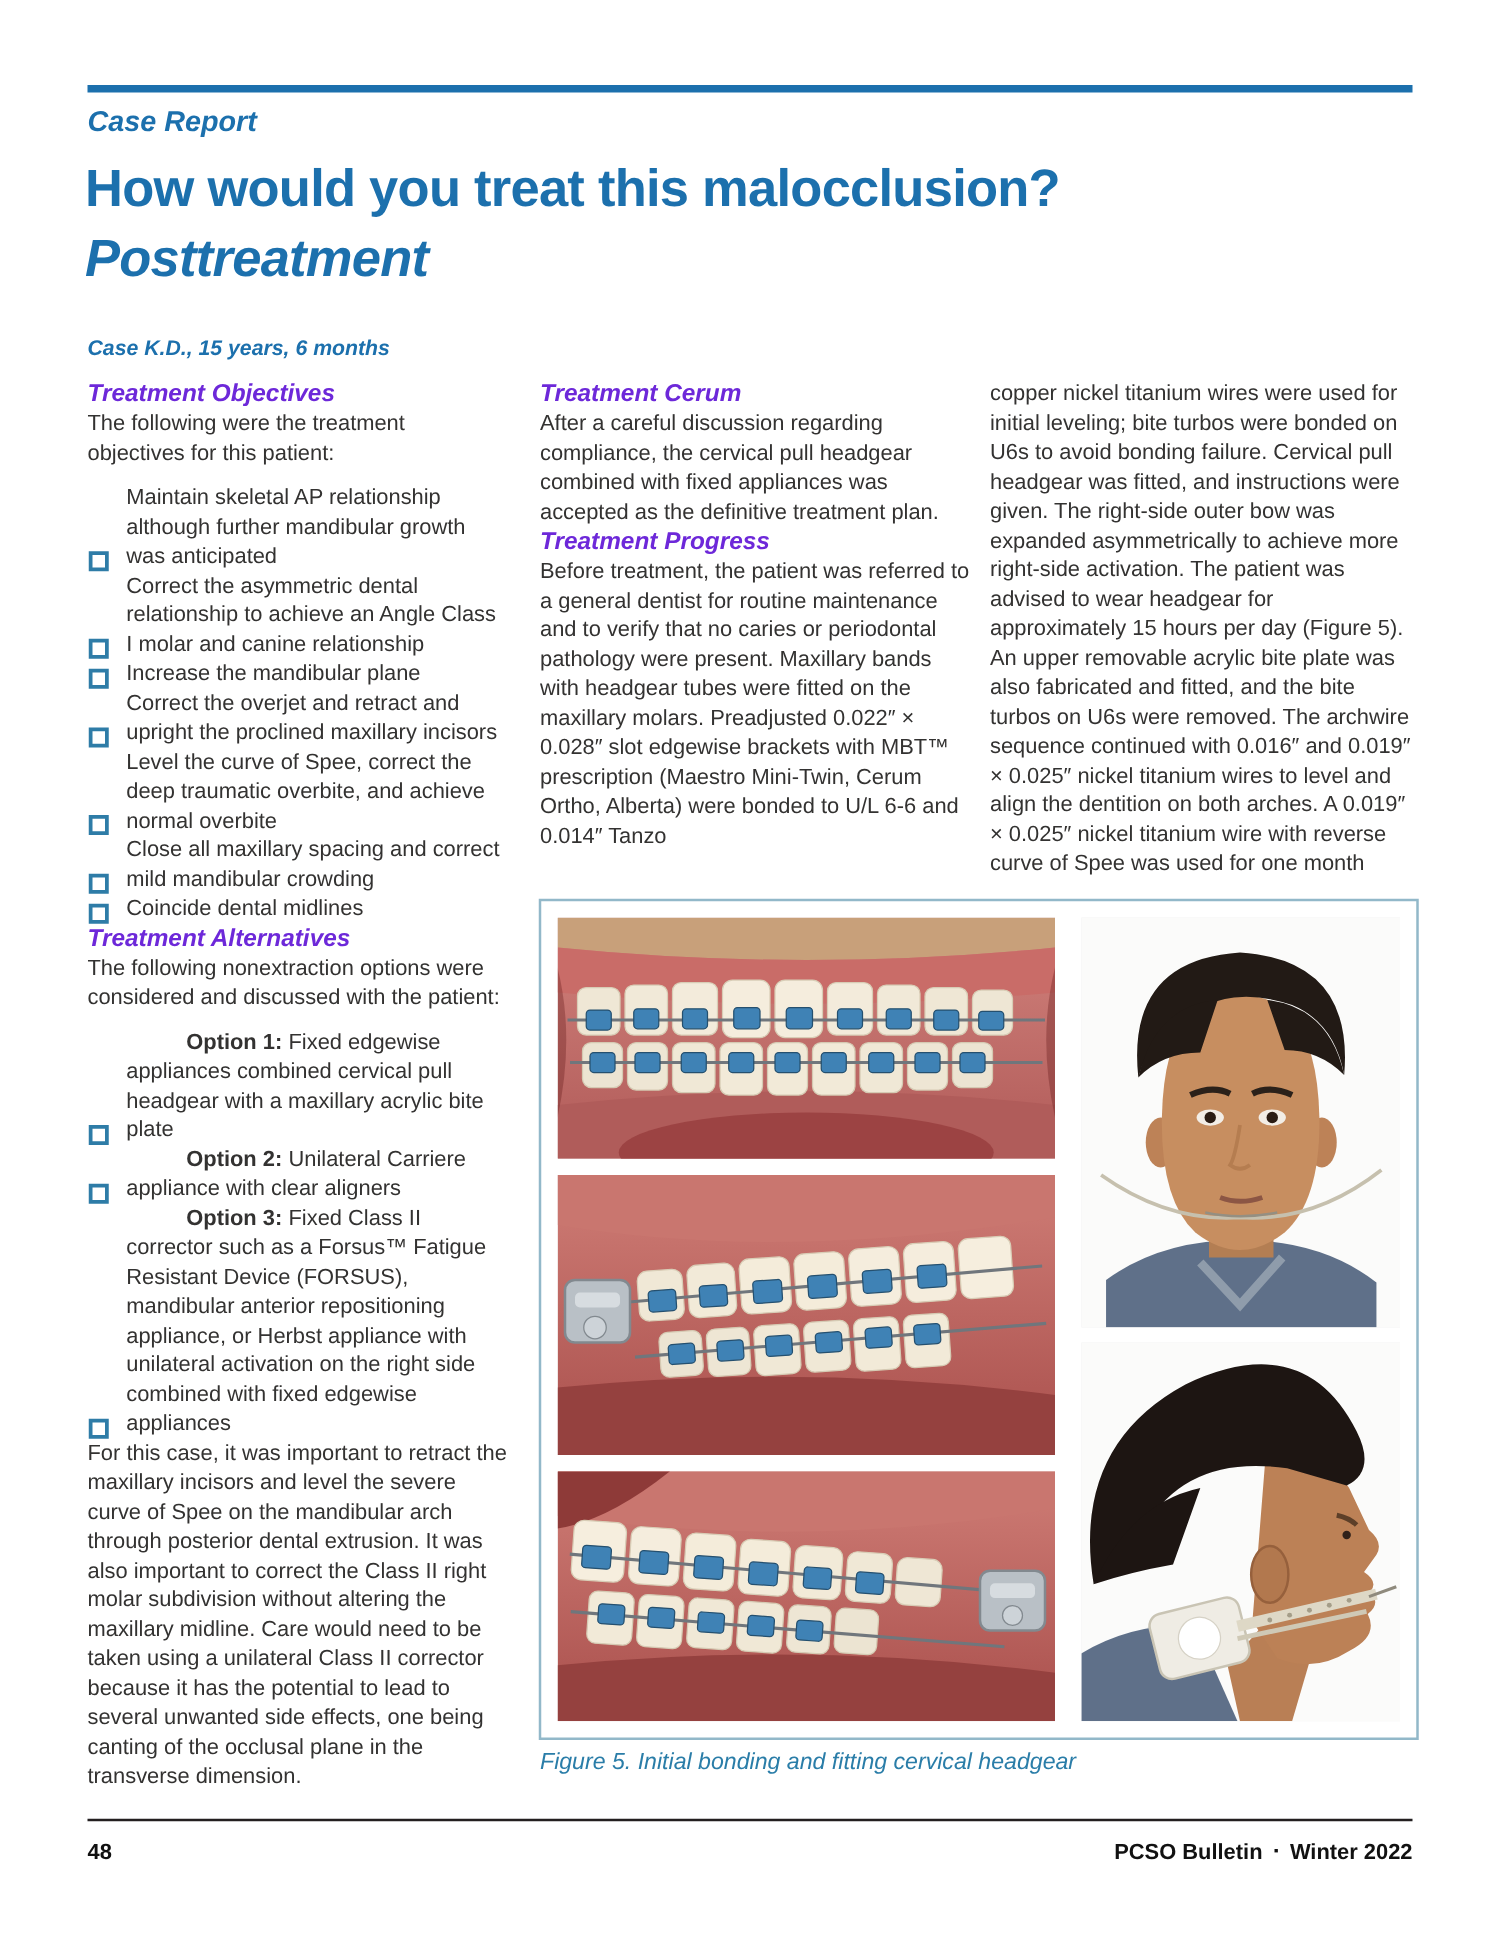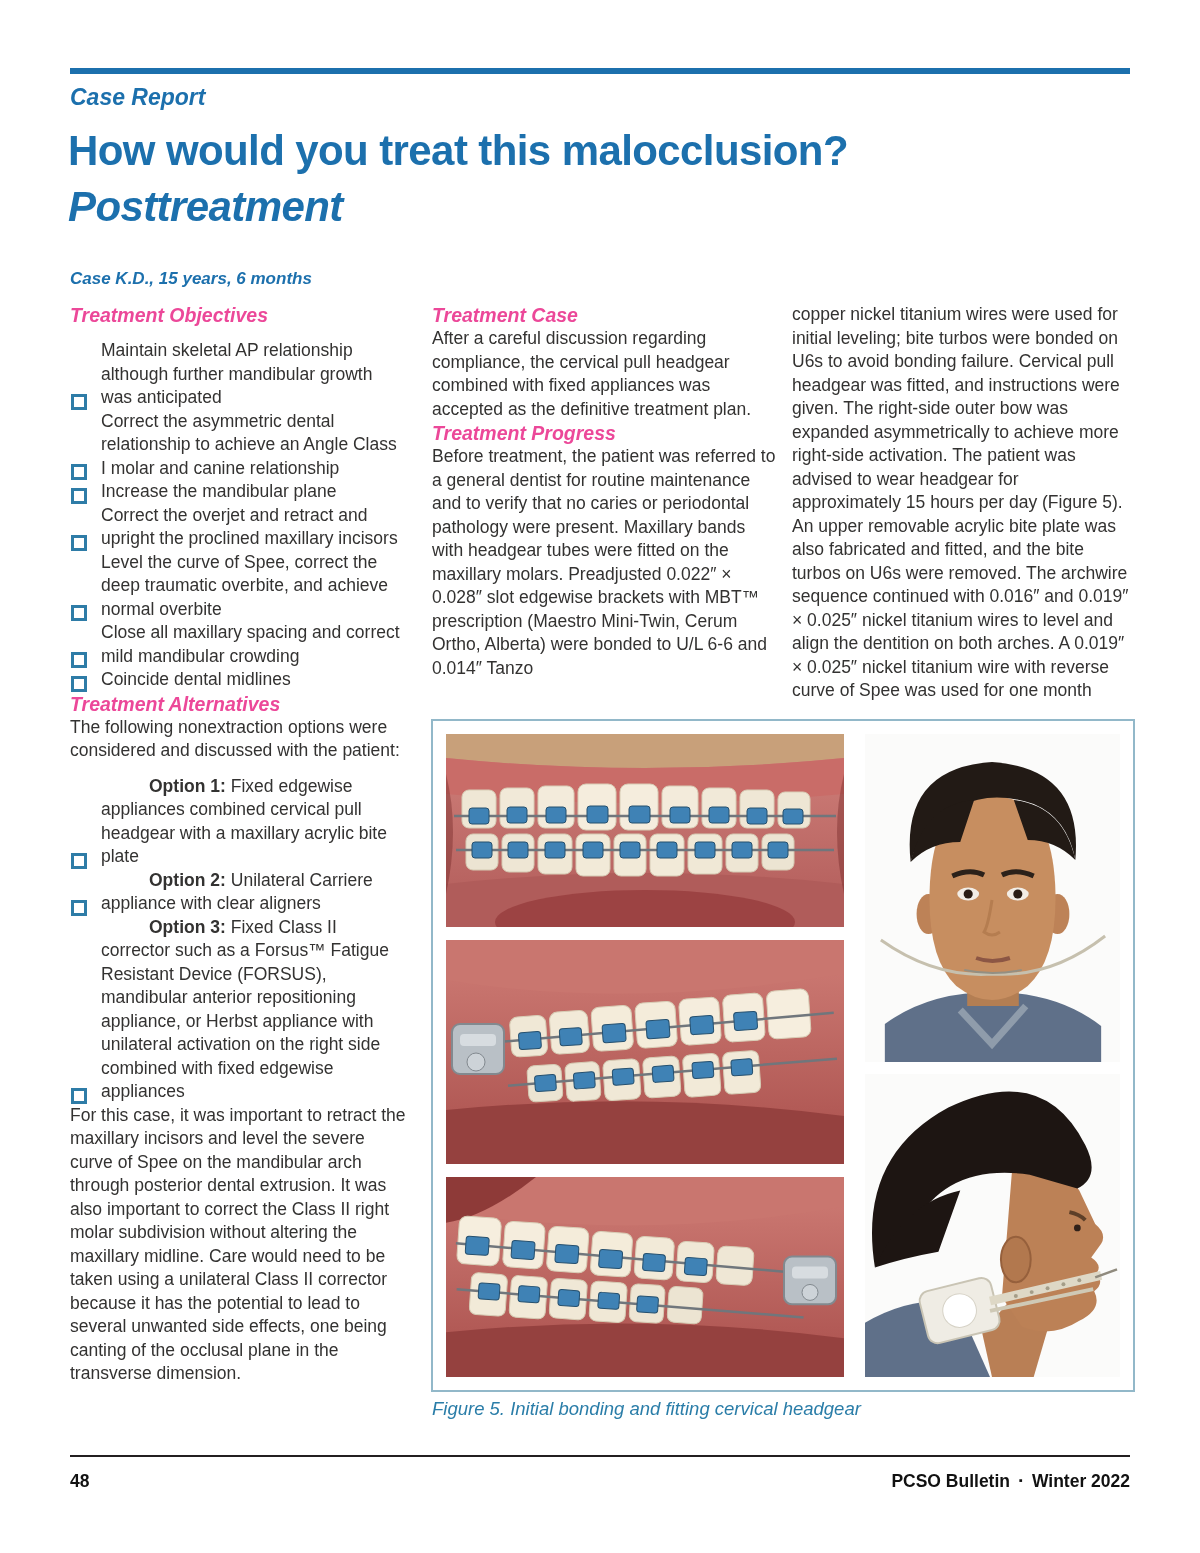--- a/index.html
+++ b/index.html
@@ -11,21 +11,21 @@
   .top-rule{position:absolute; left:70px; top:68px; width:1060px; height:6px; background:#1c70ad;}
   .kicker{position:absolute; left:70px; top:84px; font-size:23px; font-weight:bold; font-style:italic; color:#1c70ad;}
   .title1{position:absolute; left:68px; top:127px; font-size:42px; font-weight:bold; color:#1c70ad; letter-spacing:-0.6px; white-space:nowrap;}
   .title2{position:absolute; left:68px; top:183px; font-size:42px; font-weight:bold; font-style:italic; color:#1c70ad; letter-spacing:-0.6px;}
   .caseline{position:absolute; left:70px; top:257px; font-size:17px; font-weight:bold; font-style:italic; color:#1c70ad;margin-top:12px;}
   
   .col{position:absolute; top:303px; font-size:17.5px; line-height:23.5px; color:#333231; text-align:left;}
   .col1{left:70px;  width:336px;}
   .col2{left:432px; width:346px;}
   .col3{left:792px; width:340px;}
-  h2.sec{font-size:19.5px; line-height:24px; font-weight:bold; font-style:italic; color:#ec4899; margin:0;}
+  h2.sec{font-size:19.5px; line-height:24px; font-weight:bold; font-style:italic; color:#6d28d9; margin:0;}
   .col p{margin:0;}
   .mt-line{margin-top:24px;}
   .mt-gap{margin-top:14px;}
   ul.bullets{list-style:none; margin:12px 0 0 0; padding:0;}
   ul.bullets li{display:flex; align-items:flex-end; margin:0;}
   .sq{flex:0 0 auto; width:10px; height:10px; border:3px solid #2e7ca7; margin:5px 14px 0 1px; background:#fff;}
   li .txt{flex:1;}
   .opt-lead{font-weight:bold; margin-right:5px;margin-left:48px;}
   
   .figure{position:absolute; left:431px; top:719px; width:704px; height:673px;
@@ -50,20 +50,21 @@
 <div class="page">
 
   <div class="top-rule"></div>
   <div class="kicker">Case Report</div>
   <div class="title1">How would you treat this malocclusion?</div>
   <div class="title2">Posttreatment</div>
   <div class="caseline">Case K.D., 15 years, 6 months</div>
 
   <section class="col col1">
     <h2 class="sec">Treatment Objectives</h2>
+    <p>The following were the treatment objectives for this patient:</p>
     <ul class="bullets">
       <li>
           <span class="sq"></span>
           <span class="txt">Maintain skeletal AP relationship although further mandibular growth was anticipated</span>
         </li>
       <li>
           <span class="sq"></span>
           <span class="txt">Correct the asymmetric dental relationship to achieve an Angle Class I molar and canine relationship</span>
         </li>
       <li>
@@ -100,21 +101,21 @@
         </li>
       <li>
           <span class="sq"></span>
           <span class="txt"><span class="opt-lead">Option 3:</span><span>Fixed Class II corrector such as a Forsus™ Fatigue Resistant Device (FORSUS), mandibular anterior repositioning appliance, or Herbst appliance with unilateral activation on the right side combined with fixed edgewise appliances</span></span>
         </li>
     </ul>
     <p class="mt-gap">For this case, it was important to retract the maxillary incisors and level the severe curve of Spee on the mandibular arch through posterior dental extrusion. It was also important to correct the Class II right molar subdivision without altering the maxillary midline. Care would need to be taken using a unilateral Class II corrector because it has the potential to lead to several unwanted side effects, one being canting of the occlusal plane in the transverse dimension.</p>
   </section>
 
   <section class="col col2">
-    <h2 class="sec">Treatment Case</h2>
+    <h2 class="sec">Treatment Cerum</h2>
     <p>After a careful discussion regarding compliance, the cervical pull headgear combined with fixed appliances was accepted as the definitive treatment plan.</p>
     <h2 class="sec mt-line">Treatment Progress</h2>
     <p>Before treatment, the patient was referred to a general dentist for routine maintenance and to verify that no caries or periodontal pathology were present. Maxillary bands with headgear tubes were fitted on the maxillary molars. Preadjusted 0.022″ × 0.028″ slot edgewise brackets with MBT™ prescription (Maestro Mini-Twin, Cerum Ortho, Alberta) were bonded to U/L 6-6 and 0.014″ Tanzo</p>
   </section>
 
   <section class="col col3">
     <p>copper nickel titanium wires were used for initial leveling; bite turbos were bonded on U6s to avoid bonding failure. Cervical pull headgear was fitted, and instructions were given. The right-side outer bow was expanded asymmetrically to achieve more right-side activation. The patient was advised to wear headgear for approximately 15 hours per day (Figure 5). An upper removable acrylic bite plate was also fabricated and fitted, and the bite turbos on U6s were removed. The archwire sequence continued with 0.016″ and 0.019″ × 0.025″ nickel titanium wires to level and align the dentition on both arches. A 0.019″ × 0.025″ nickel titanium wire with reverse curve of Spee was used for one month</p>
   </section>
 
   <div class="figure">

